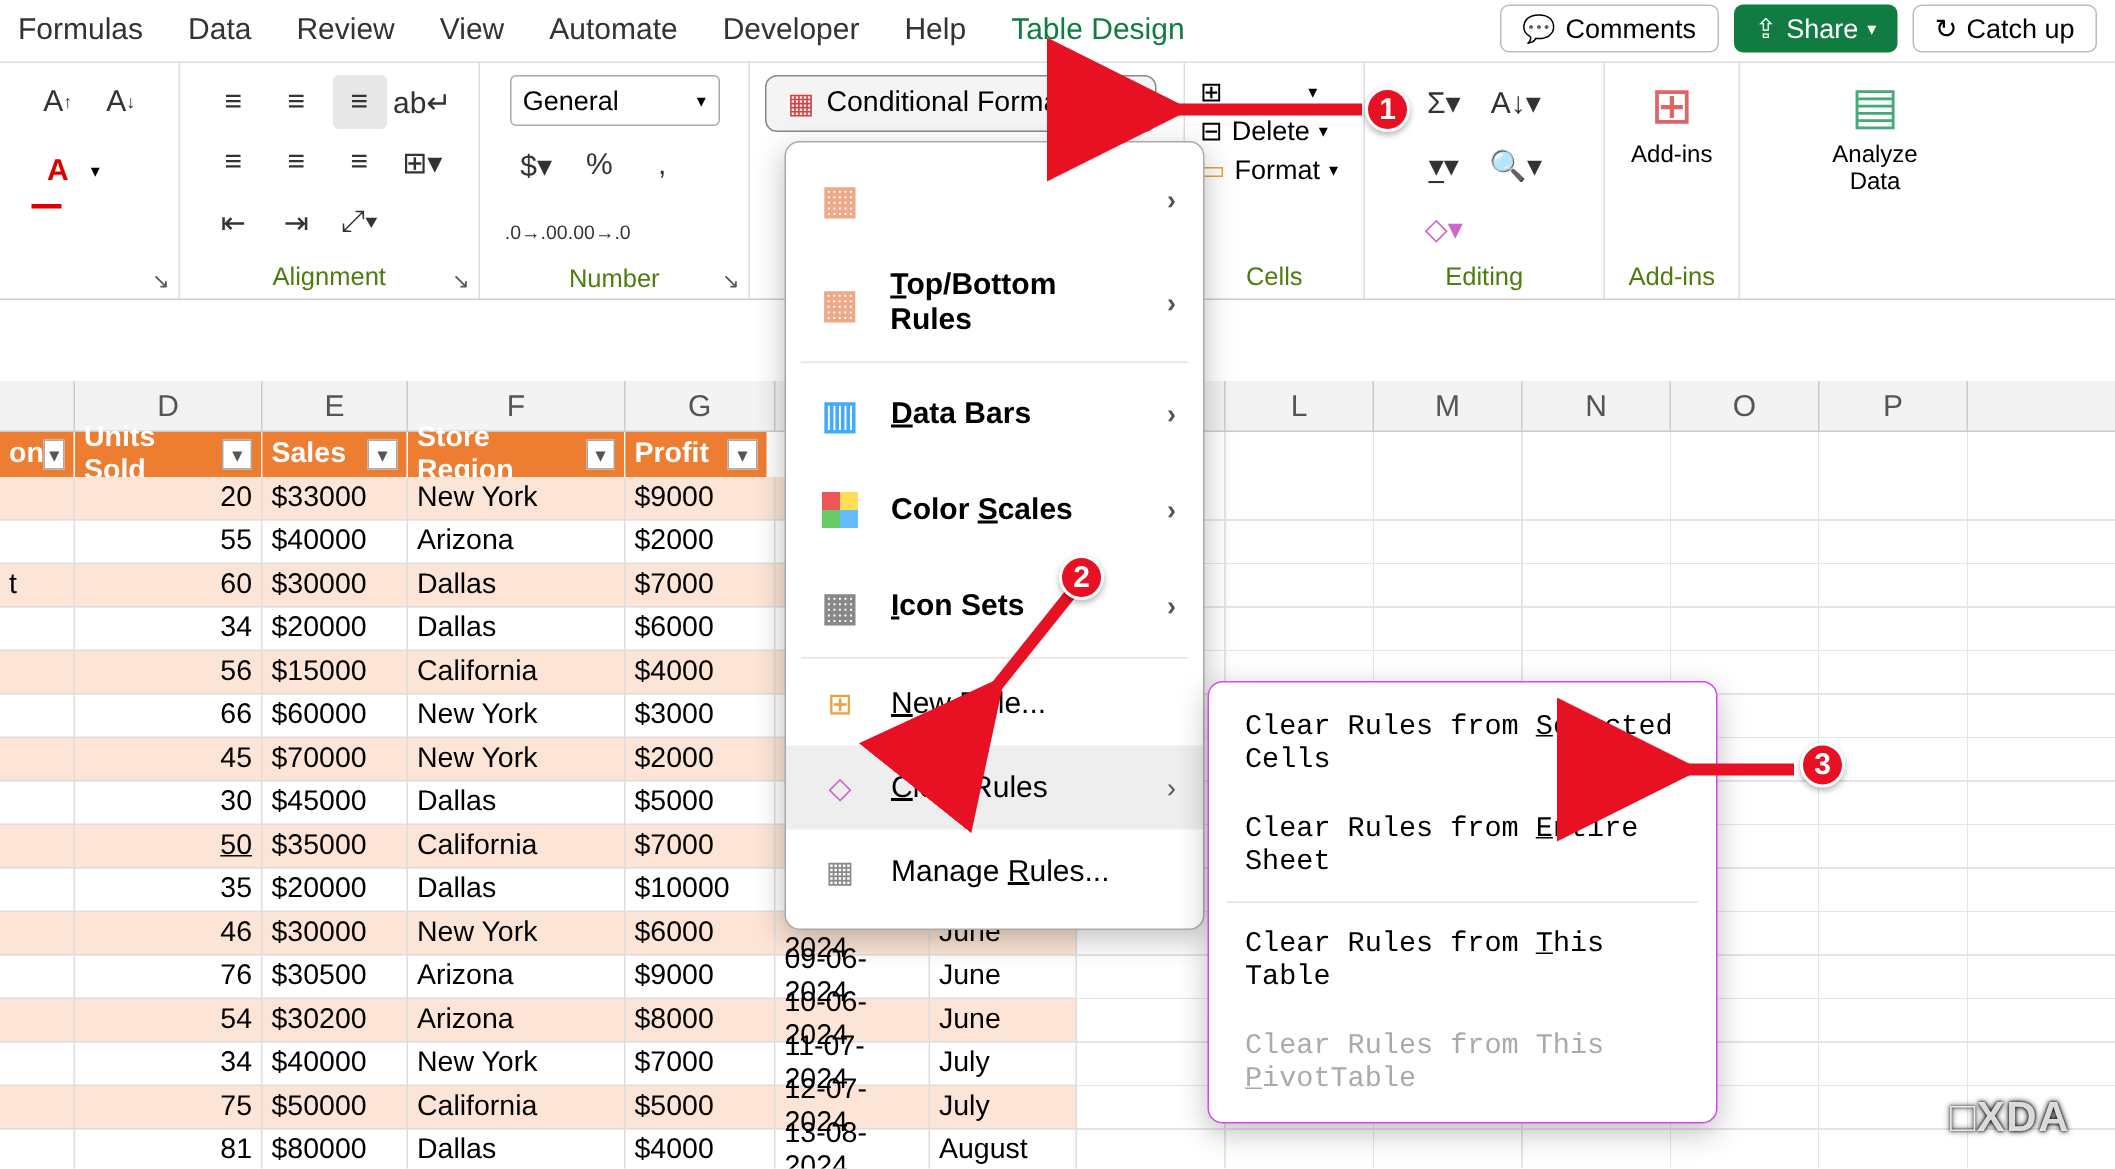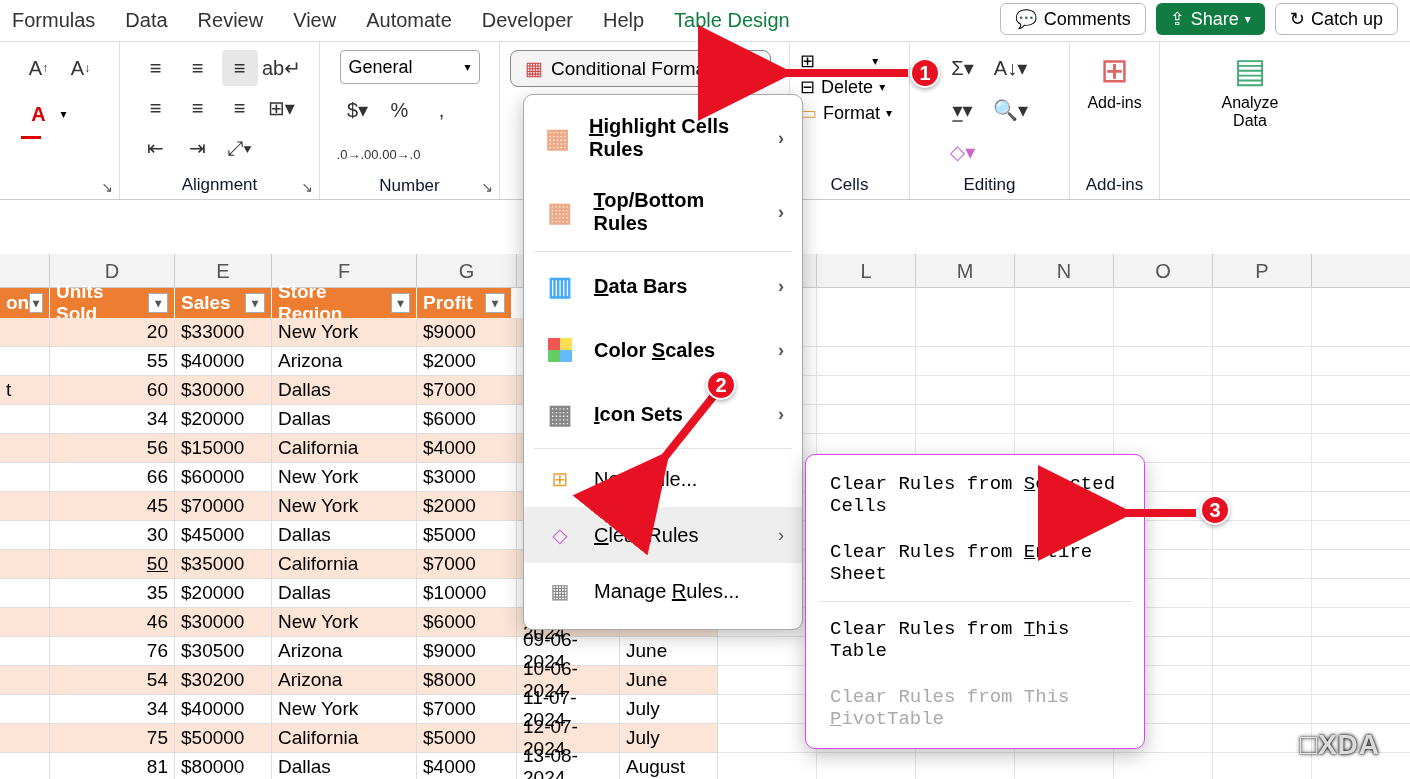--- a/index.html
+++ b/index.html
@@ -60,21 +60,21 @@
   .ribbon-group {
     border-right: 1px solid #ddd;
     display: flex;
     flex-direction: column;
     align-items: center;
     position: relative;
     padding: 8px 10px 4px 10px;
   }
   .group-label {
     font-size: 17px;
-    color: #0f172a;
+    color: #4d7c0f;
     margin-top: auto;
     padding-top: 4px;
   }
   .dialog-launcher {
     position: absolute;
     bottom: 4px;
     right: 6px;
     font-size: 14px;
     color: #555;
     cursor: pointer;
@@ -619,21 +619,20 @@
       <div class="td " style="width: 145px;">Dallas</div>
       <div class="td " style="width: 100px;">$4000</div>
       <div class="td num" style="width: 103px;">13-08-2024</div>
       <div class="td " style="width: 98px;">August</div>
     </div>
   </div>
 
 <div class="cf-menu">
   <div class="cf-menu-item">
     <span class="mi-icon" style="color:#ea8">▦</span>
-    <span><span class="u">H</span>ighlight Cells Rules</span>
     <span class="arrow">›</span>
   </div>
   <div class="cf-menu-item">
     <span class="mi-icon" style="color:#ea8">▦</span>
     <span><span class="u">T</span>op/Bottom Rules</span>
     <span class="arrow">›</span>
   </div>
   <hr>
   <div class="cf-menu-item">
     <span class="mi-icon" style="color:#4af">▥</span>

